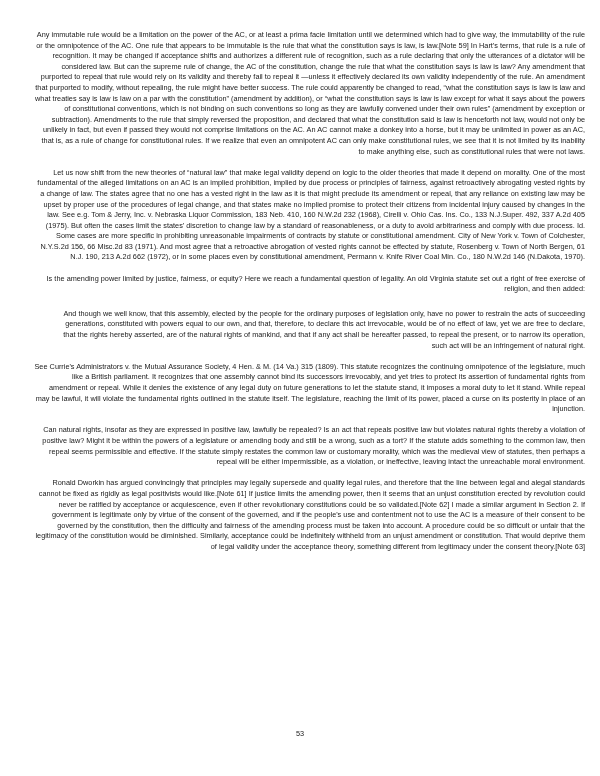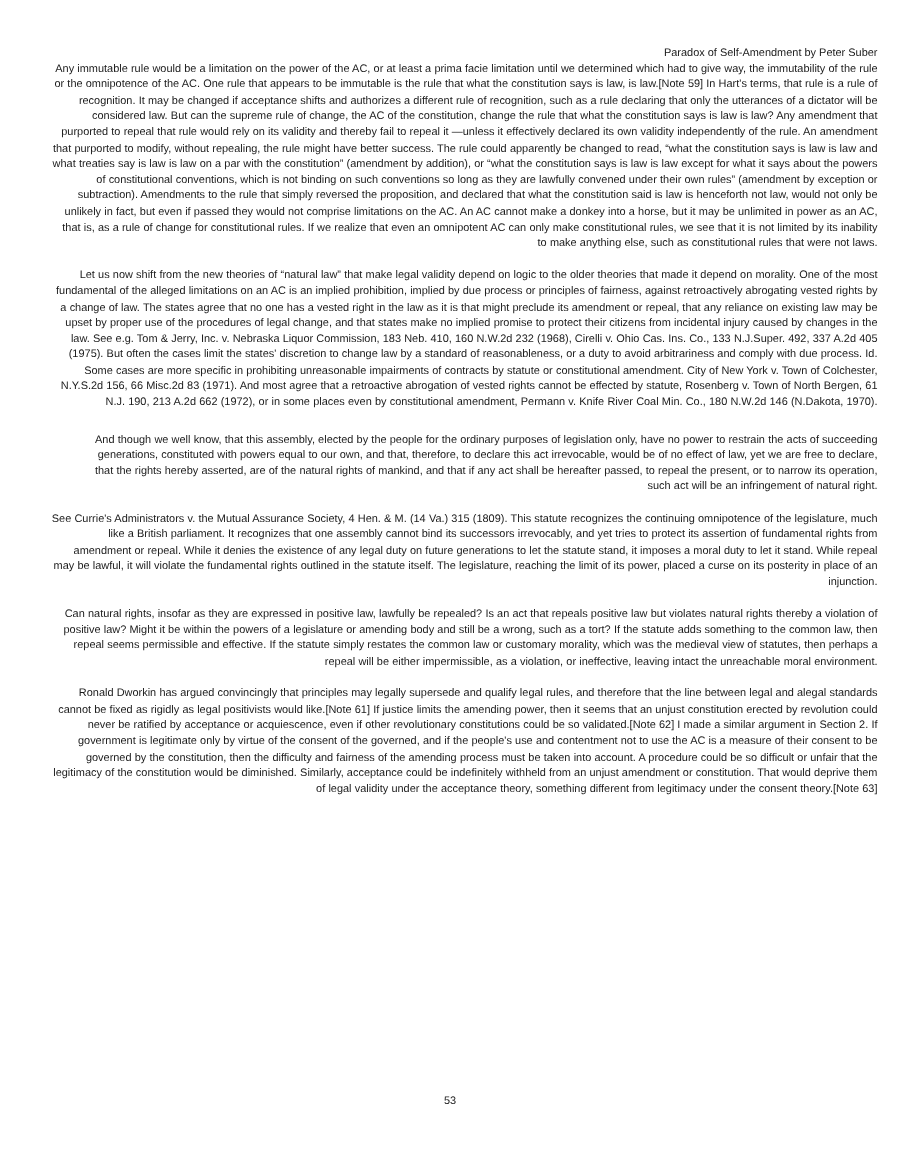--- a/index.html
+++ b/index.html
@@ -46,27 +46,27 @@
     width: 600px;
     text-align: center;
     font-size: 7.3px;
     line-height: 10.6px;
   }
 </style>
 </head>
 <body>
 
 <div class="page">
-  <div class="header-line">Paradox of Self-Amendment by Peter Suber</div>
 
   <p class="para body">Any immutable rule would be a limitation on the power of the AC, or at least a prima facie limitation until we determined which had to give way, the immutability of the rule or the omnipotence of the AC. One rule that appears to be immutable is the rule that what the constitution says is law, is law.[Note 59] In Hart's terms, that rule is a rule of recognition. It may be changed if acceptance shifts and authorizes a different rule of recognition, such as a rule declaring that only the utterances of a dictator will be considered law. But can the supreme rule of change, the AC of the constitution, change the rule that what the constitution says is law is law? Any amendment that purported to repeal that rule would rely on its validity and thereby fail to repeal it —unless it effectively declared its own validity independently of the rule. An amendment that purported to modify, without repealing, the rule might have better success. The rule could apparently be changed to read, “what the constitution says is law is law and what treaties say is law is law on a par with the constitution” (amendment by addition), or “what the constitution says is law is law except for what it says about the powers of constitutional conventions, which is not binding on such conventions so long as they are lawfully convened under their own rules” (amendment by exception or subtraction). Amendments to the rule that simply reversed the proposition, and declared that what the constitution said is law is henceforth not law, would not only be unlikely in fact, but even if passed they would not comprise limitations on the AC. An AC cannot make a donkey into a horse, but it may be unlimited in power as an AC, that is, as a rule of change for constitutional rules. If we realize that even an omnipotent AC can only make constitutional rules, we see that it is not limited by its inability to make anything else, such as constitutional rules that were not laws.</p>
 
 
   <p class="para body">Let us now shift from the new theories of “natural law” that make legal validity depend on logic to the older theories that made it depend on morality. One of the most fundamental of the alleged limitations on an AC is an implied prohibition, implied by due process or principles of fairness, against retroactively abrogating vested rights by a change of law. The states agree that no one has a vested right in the law as it is that might preclude its amendment or repeal, that any reliance on existing law may be upset by proper use of the procedures of legal change, and that states make no implied promise to protect their citizens from incidental injury caused by changes in the law. See e.g. Tom &amp; Jerry, Inc. v. Nebraska Liquor Commission, 183 Neb. 410, 160 N.W.2d 232 (1968), Cirelli v. Ohio Cas. Ins. Co., 133 N.J.Super. 492, 337 A.2d 405 (1975). But often the cases limit the states' discretion to change law by a standard of reasonableness, or a duty to avoid arbitrariness and comply with due process. Id. Some cases are more specific in prohibiting unreasonable impairments of contracts by statute or constitutional amendment. City of New York v. Town of Colchester, N.Y.S.2d 156, 66 Misc.2d 83 (1971). And most agree that a retroactive abrogation of vested rights cannot be effected by statute, Rosenberg v. Town of North Bergen, 61 N.J. 190, 213 A.2d 662 (1972), or in some places even by constitutional amendment, Permann v. Knife River Coal Min. Co., 180 N.W.2d 146 (N.Dakota, 1970).</p>
 
+  <p class="para body">Is the amending power limited by justice, fairness, or equity? Here we reach a fundamental question of legality. An old Virginia statute set out a right of free exercise of religion, and then added:</p>
 
   <p class="para quote">And though we well know, that this assembly, elected by the people for the ordinary purposes of legislation only, have no power to restrain the acts of succeeding generations, constituted with powers equal to our own, and that, therefore, to declare this act irrevocable, would be of no effect of law, yet we are free to declare, that the rights hereby asserted, are of the natural rights of mankind, and that if any act shall be hereafter passed, to repeal the present, or to narrow its operation, such act will be an infringement of natural right.</p>
 
   <p class="para body">See Currie's Administrators v. the Mutual Assurance Society, 4 Hen. &amp; M. (14 Va.) 315 (1809). This statute recognizes the continuing omnipotence of the legislature, much like a British parliament. It recognizes that one assembly cannot bind its successors irrevocably, and yet tries to protect its assertion of fundamental rights from amendment or repeal. While it denies the existence of any legal duty on future generations to let the statute stand, it imposes a moral duty to let it stand. While repeal may be lawful, it will violate the fundamental rights outlined in the statute itself. The legislature, reaching the limit of its power, placed a curse on its posterity in place of an injunction.</p>
 
   <p class="para body">Can natural rights, insofar as they are expressed in positive law, lawfully be repealed? Is an act that repeals positive law but violates natural rights thereby a violation of positive law? Might it be within the powers of a legislature or amending body and still be a wrong, such as a tort? If the statute adds something to the common law, then repeal seems permissible and effective. If the statute simply restates the common law or customary morality, which was the medieval view of statutes, then perhaps a repeal will be either impermissible, as a violation, or ineffective, leaving intact the unreachable moral environment.</p>
 
   <p class="para body">Ronald Dworkin has argued convincingly that principles may legally supersede and qualify legal rules, and therefore that the line between legal and alegal standards cannot be fixed as rigidly as legal positivists would like.[Note 61] If justice limits the amending power, then it seems that an unjust constitution erected by revolution could never be ratified by acceptance or acquiescence, even if other revolutionary constitutions could be so validated.[Note 62] I made a similar argument in Section 2. If government is legitimate only by virtue of the consent of the governed, and if the people's use and contentment not to use the AC is a measure of their consent to be governed by the constitution, then the difficulty and fairness of the amending process must be taken into account. A procedure could be so difficult or unfair that the legitimacy of the constitution would be diminished. Similarly, acceptance could be indefinitely withheld from an unjust amendment or constitution. That would deprive them of legal validity under the acceptance theory, something different from legitimacy under the consent theory.[Note 63]</p>
 
   <div class="page-number">53</div>

